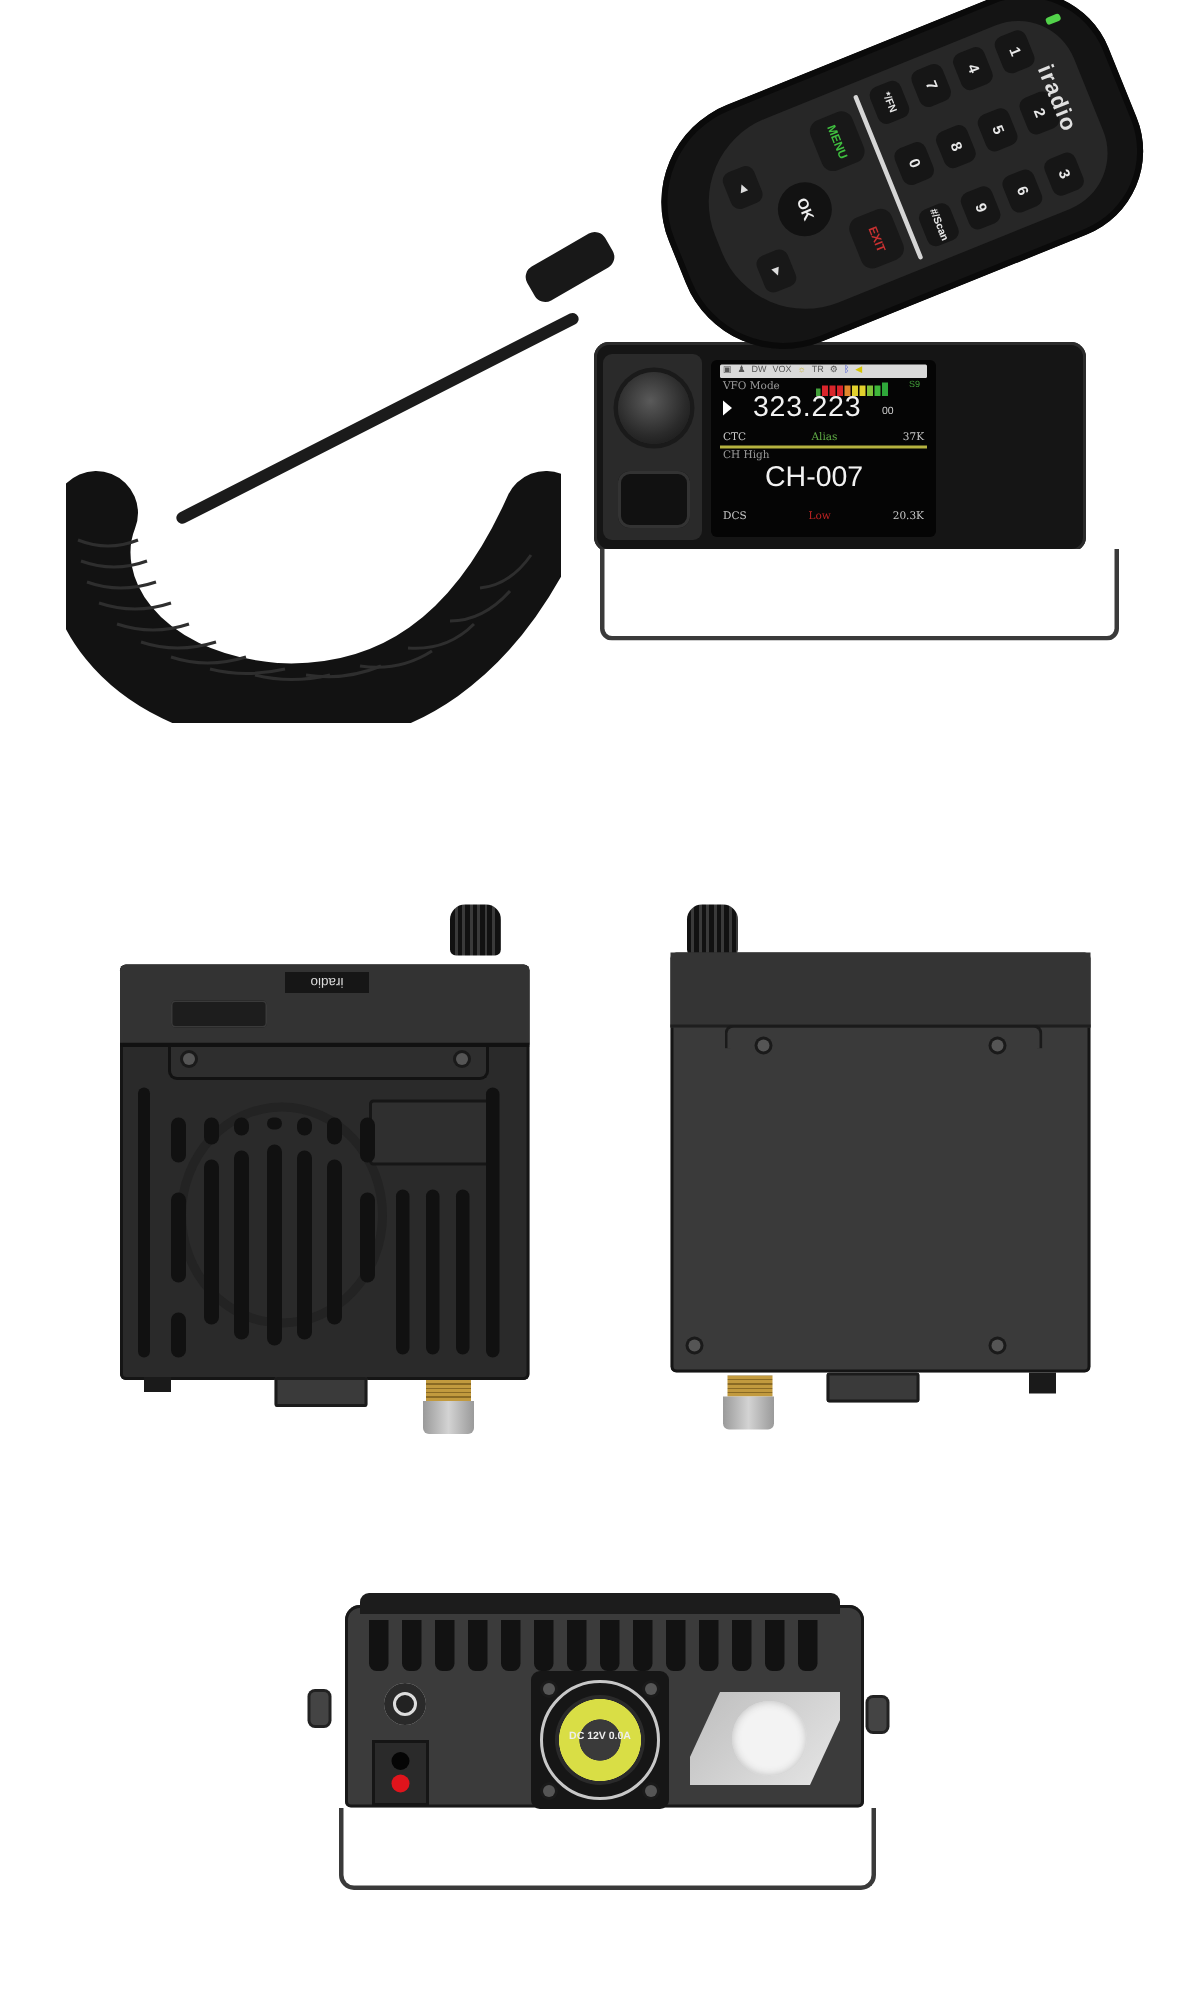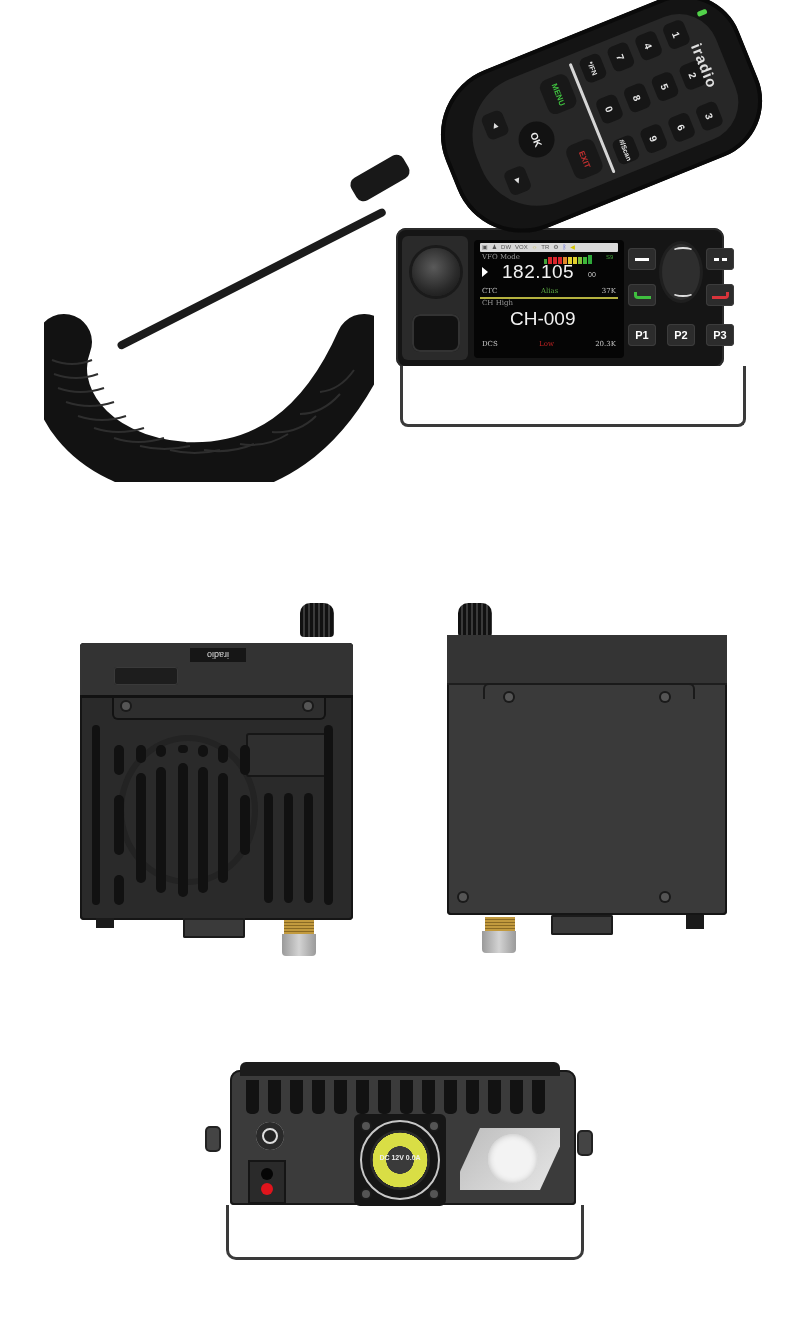--- a/index.html
+++ b/index.html
@@ -199,56 +199,37 @@
         <i style="background:#d9252b"></i>
         <i style="background:#e0872b"></i>
         <i style="background:#e2d12d"></i>
         <i style="background:#e2d12d"></i>
         <i style="background:#7fc23a"></i>
         <i style="background:#3fb83a"></i>
         <i style="background:#2fa83a;height:9px"></i>
       </div>
       <div class="s9">S9</div>
       <div class="arrow"></div>
-      <div class="freq">182.105</div>
+      <div class="freq">323.223</div>
       <div class="freq-sub">00</div>
       <div class="row1">
         <span>CTC</span>
         <span class="pw">Alias</span>
         <span>37K</span>
       </div>
       <div class="divider"></div>
       <div class="alias">CH High</div>
-      <div class="ch">CH-009</div>
+      <div class="ch">CH-007</div>
       <div class="row2">
         <span>DCS</span>
         <span class="pw">Low</span>
         <span>20.3K</span>
       </div>
     </div>
 
-    <div class="keys">
-      <div class="key" style="left:0;top:6px">
-        <span style="display:block;width:14px;height:3px;background:#fff"></span>
-      </div>
-      <div class="dpad"></div>
-      <div class="key" style="left:78px;top:6px">
-        <span style="display:block;width:5px;height:3px;background:#fff;margin-right:3px"></span>
-        <span style="display:block;width:5px;height:3px;background:#fff"></span>
-      </div>
-      <div class="key" style="left:0;top:42px">
-        <span style="display:block;width:14px;height:4px;border-left:3px solid #3fbf3f;border-bottom:3px solid #3fbf3f;border-radius:0 0 0 4px"></span>
-      </div>
-      <div class="key" style="left:78px;top:42px">
-        <span style="display:block;width:14px;height:4px;border-right:3px solid #d9343b;border-bottom:3px solid #d9343b;border-radius:0 0 4px 0"></span>
-      </div>
-      <div class="key" style="left:0;top:82px">P1</div>
-      <div class="key" style="left:39px;top:82px">P2</div>
-      <div class="key" style="left:78px;top:82px">P3</div>
-    </div>
   </div>
   <div class="bracket-front"></div>
 
   <div class="mic-neck"></div>
   <div class="mic">
     <div class="mic-face">
       <div class="mic-up">
           <span>▲</span>
         </div>
       <div class="mic-ok">OK</div>

